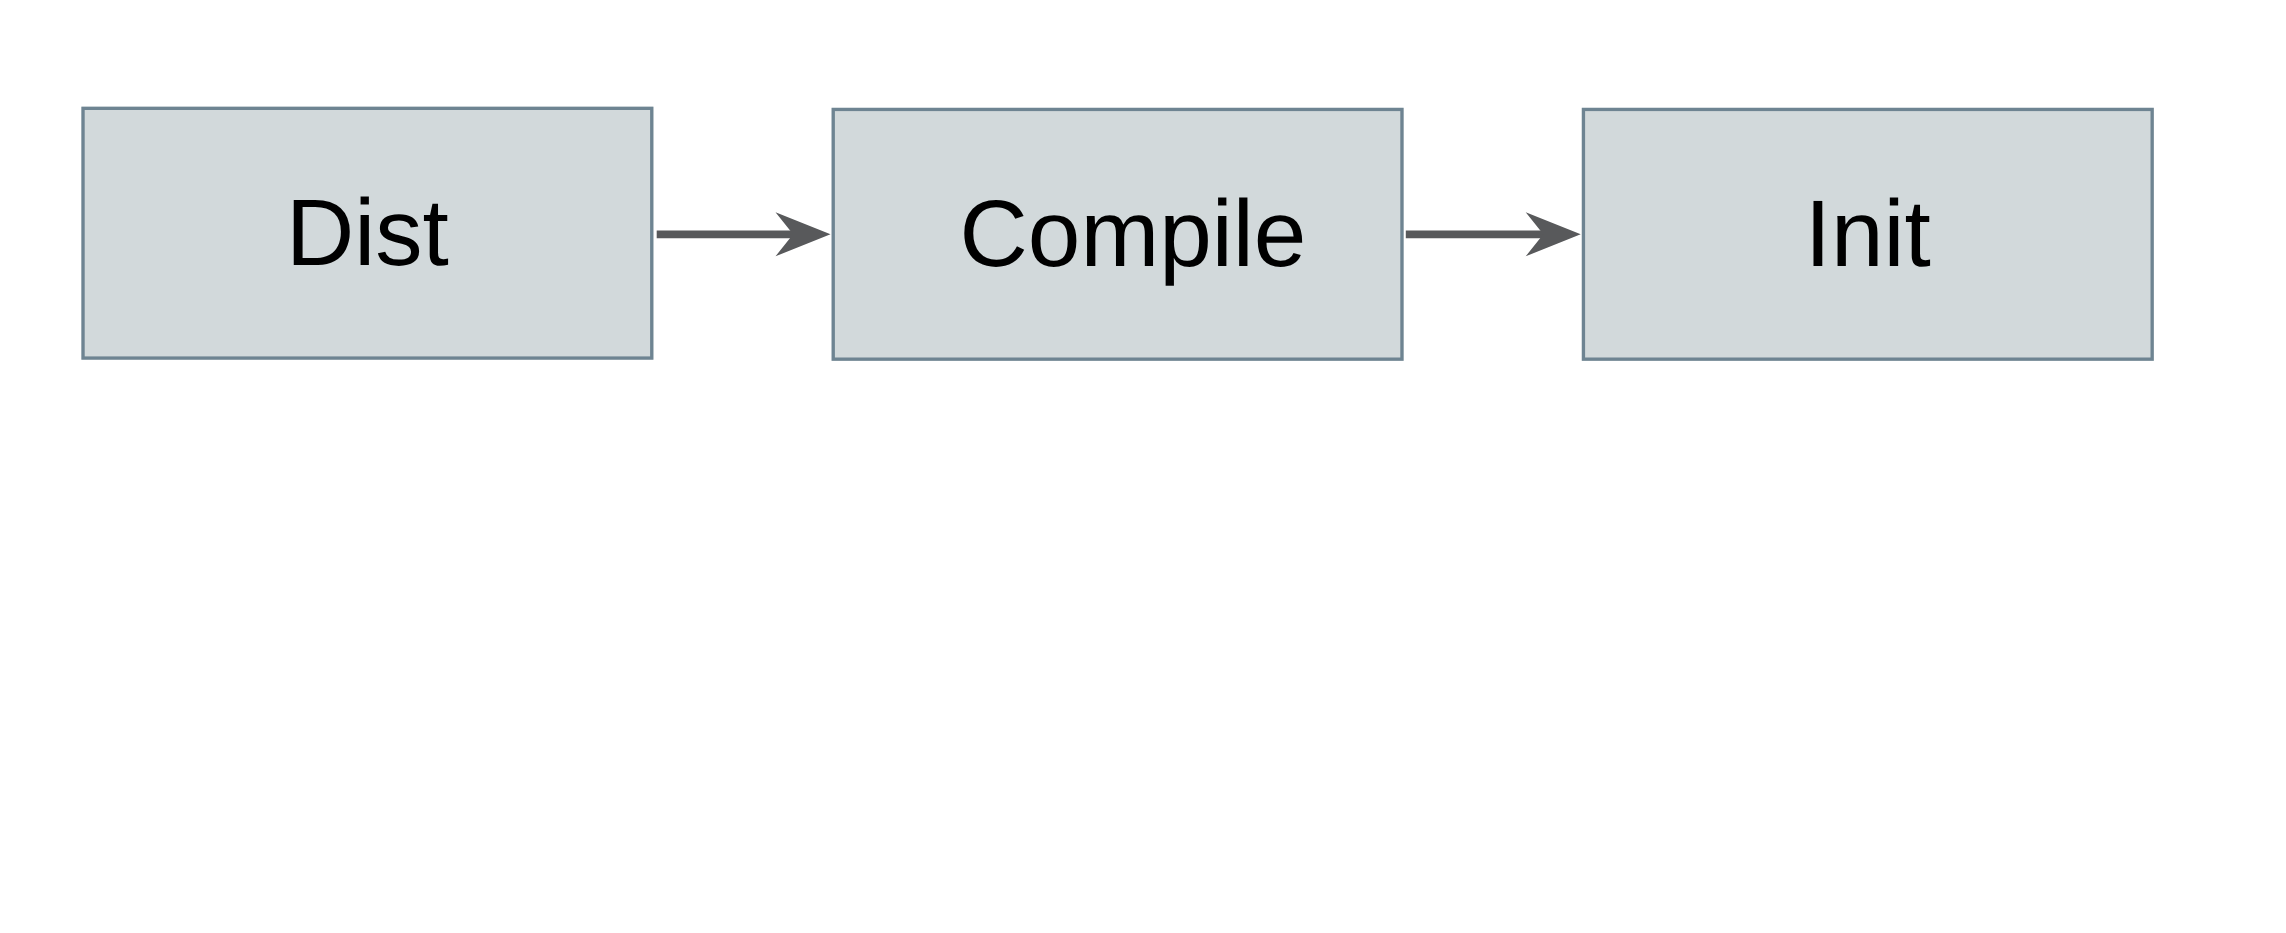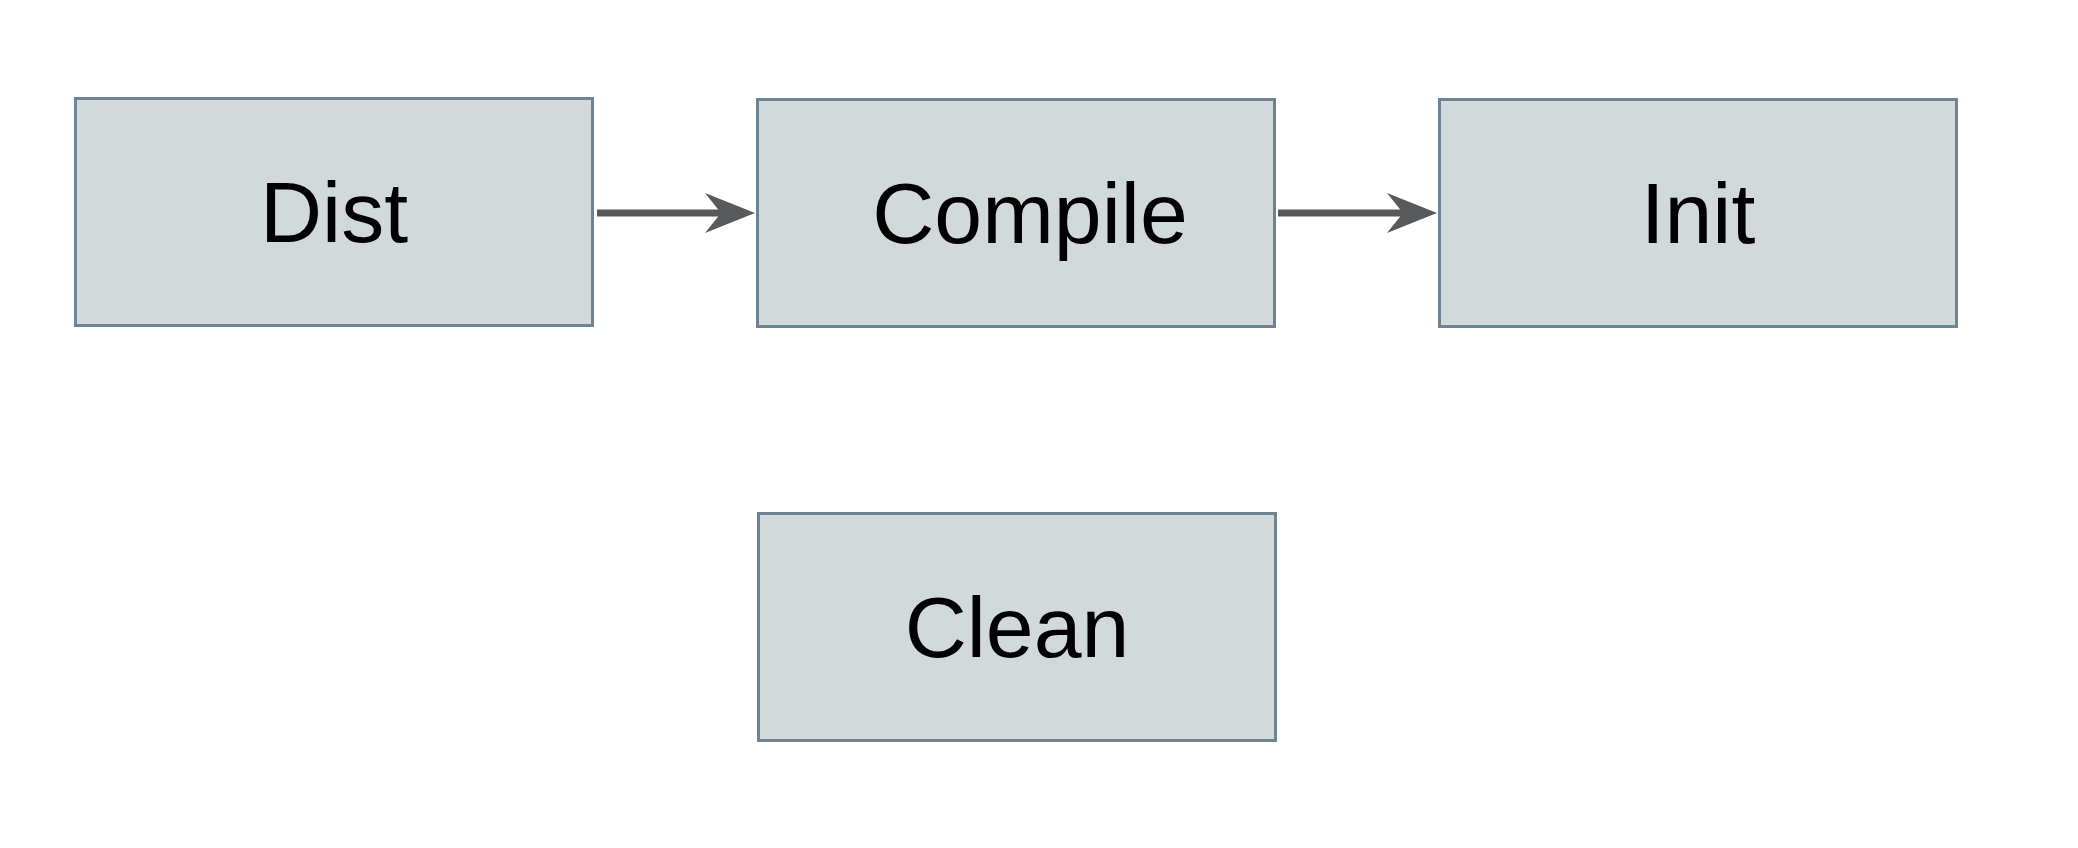--- a/index.html
+++ b/index.html
@@ -68,17 +68,14 @@
   </div>
 
   <div class="node node-compile">
     <span class="node-label">Compile</span>
   </div>
 
   <div class="node node-init">
     <span class="node-label">Init</span>
   </div>
 
-  <div class="node node-clean">
-    <span class="node-label">Clean</span>
-  </div>
 
 </div>
 
 </body></html>

